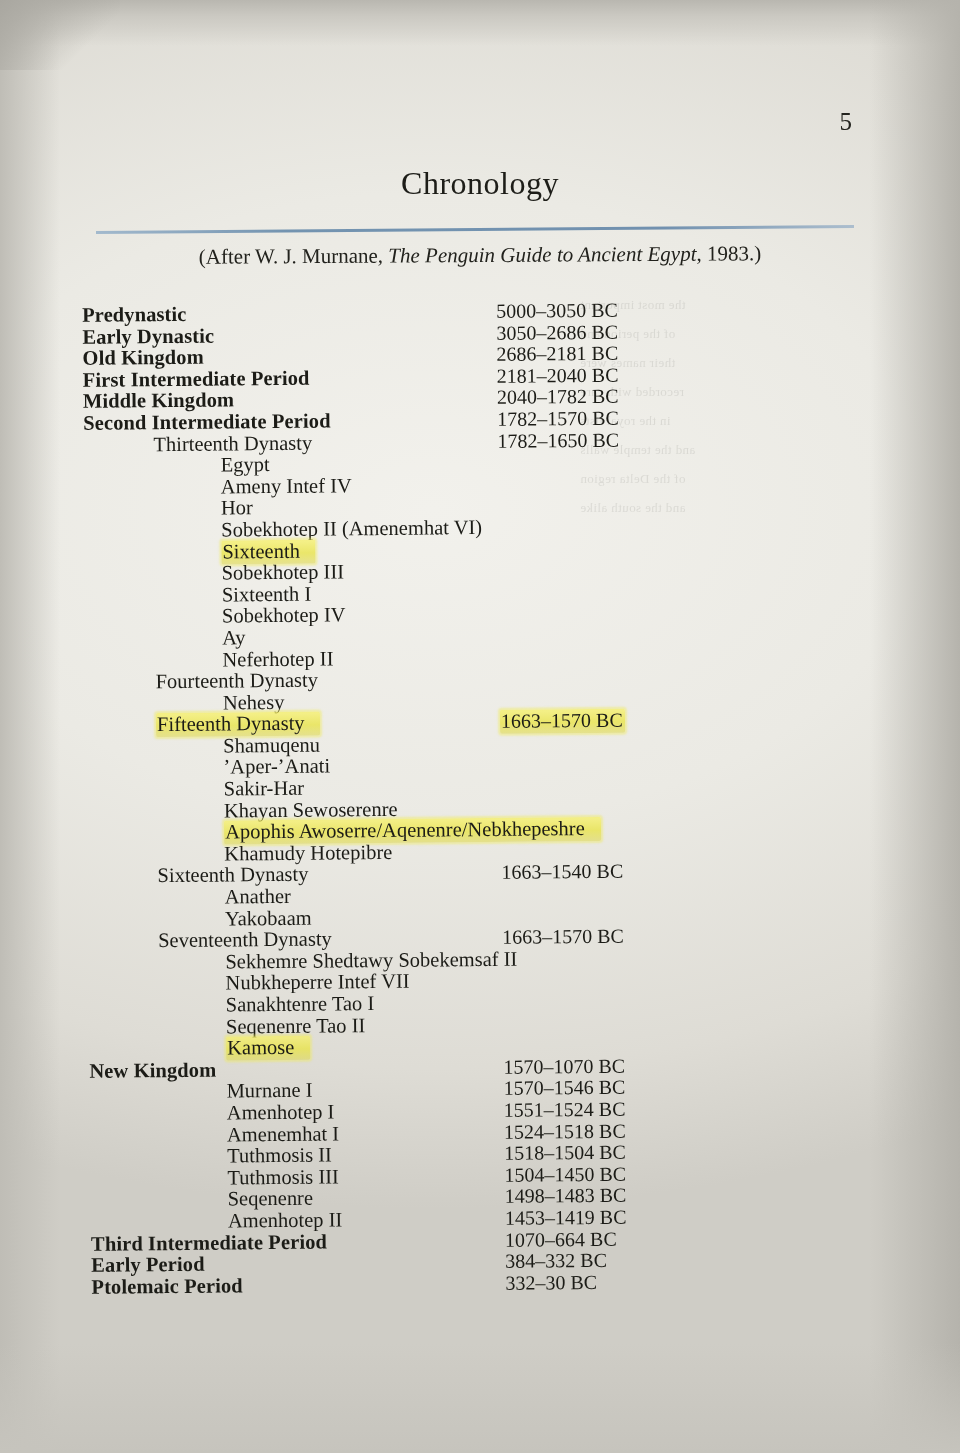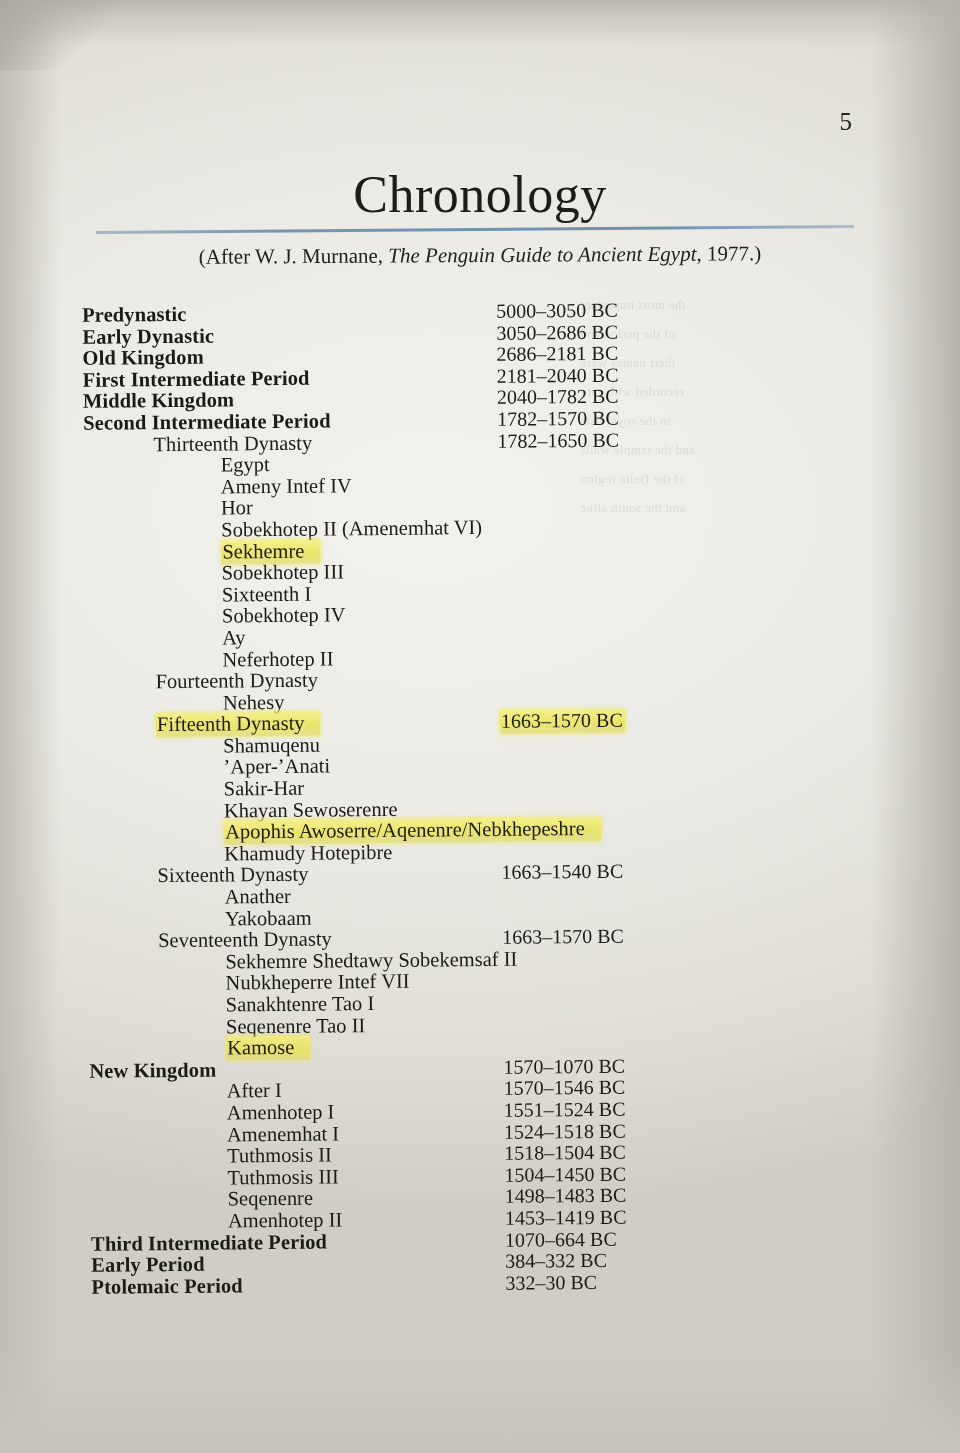--- a/index.html
+++ b/index.html
@@ -71,21 +71,21 @@
     font-size: 25px;
     color: #24241f;
   }
 
   .title {
     position: absolute;
     left: 0;
     top: 165px;
     width: 960px;
     text-align: center;
-    font-size: 52px;
+    font-size: 32px;
     color: #1d1d18;
     letter-spacing: .5px;
   }
   .rule {
     position: absolute;
     left: 96px;
     top: 228px;
     width: 758px;
     height: 3px;
     background: linear-gradient(to right, #9fb7cc, #6d8fad 25%, #6b8cac 75%, #a9bccd);
@@ -162,21 +162,21 @@
     of the Delta region<br>
     and the south alike
   </div>
 
   <div class="page-number">5</div>
 
   <div class="title">Chronology</div>
 
   <div class="rule"></div>
 
-  <div class="attribution"><span>(After W. J. Murnane, </span><i>The Penguin Guide to Ancient Egypt</i><span>, 1977.)</span></div>
+  <div class="attribution"><span>(After W. J. Murnane, </span><i>The Penguin Guide to Ancient Egypt</i><span>, 1983.)</span></div>
 
   <div id="listing">
       <div class="row">
         <span class="name lvl0">Predynastic</span>
         <span class="date">5000–3050 BC</span>
       </div>
       <div class="row">
         <span class="name lvl0">Early Dynastic</span>
         <span class="date">3050–2686 BC</span>
       </div>
@@ -206,21 +206,21 @@
       <div class="row">
         <span class="name lvl2">Ameny Intef IV</span>
       </div>
       <div class="row">
         <span class="name lvl2">Hor</span>
       </div>
       <div class="row">
         <span class="name lvl2">Sobekhotep II (Amenemhat VI)</span>
       </div>
       <div class="row">
-        <span class="name lvl2 hl hl-wide">Sekhemre</span>
+        <span class="name lvl2 hl hl-wide">Sixteenth</span>
       </div>
       <div class="row">
         <span class="name lvl2">Sobekhotep III</span>
       </div>
       <div class="row">
         <span class="name lvl2">Sixteenth I</span>
       </div>
       <div class="row">
         <span class="name lvl2">Sobekhotep IV</span>
       </div>
@@ -285,21 +285,21 @@
         <span class="name lvl2">Seqenenre Tao II</span>
       </div>
       <div class="row">
         <span class="name lvl2 hl hl-wide">Kamose</span>
       </div>
       <div class="row">
         <span class="name lvl0">New Kingdom</span>
         <span class="date">1570–1070 BC</span>
       </div>
       <div class="row">
-        <span class="name lvl2">After I</span>
+        <span class="name lvl2">Murnane I</span>
         <span class="date">1570–1546 BC</span>
       </div>
       <div class="row">
         <span class="name lvl2">Amenhotep I</span>
         <span class="date">1551–1524 BC</span>
       </div>
       <div class="row">
         <span class="name lvl2">Amenemhat I</span>
         <span class="date">1524–1518 BC</span>
       </div>

